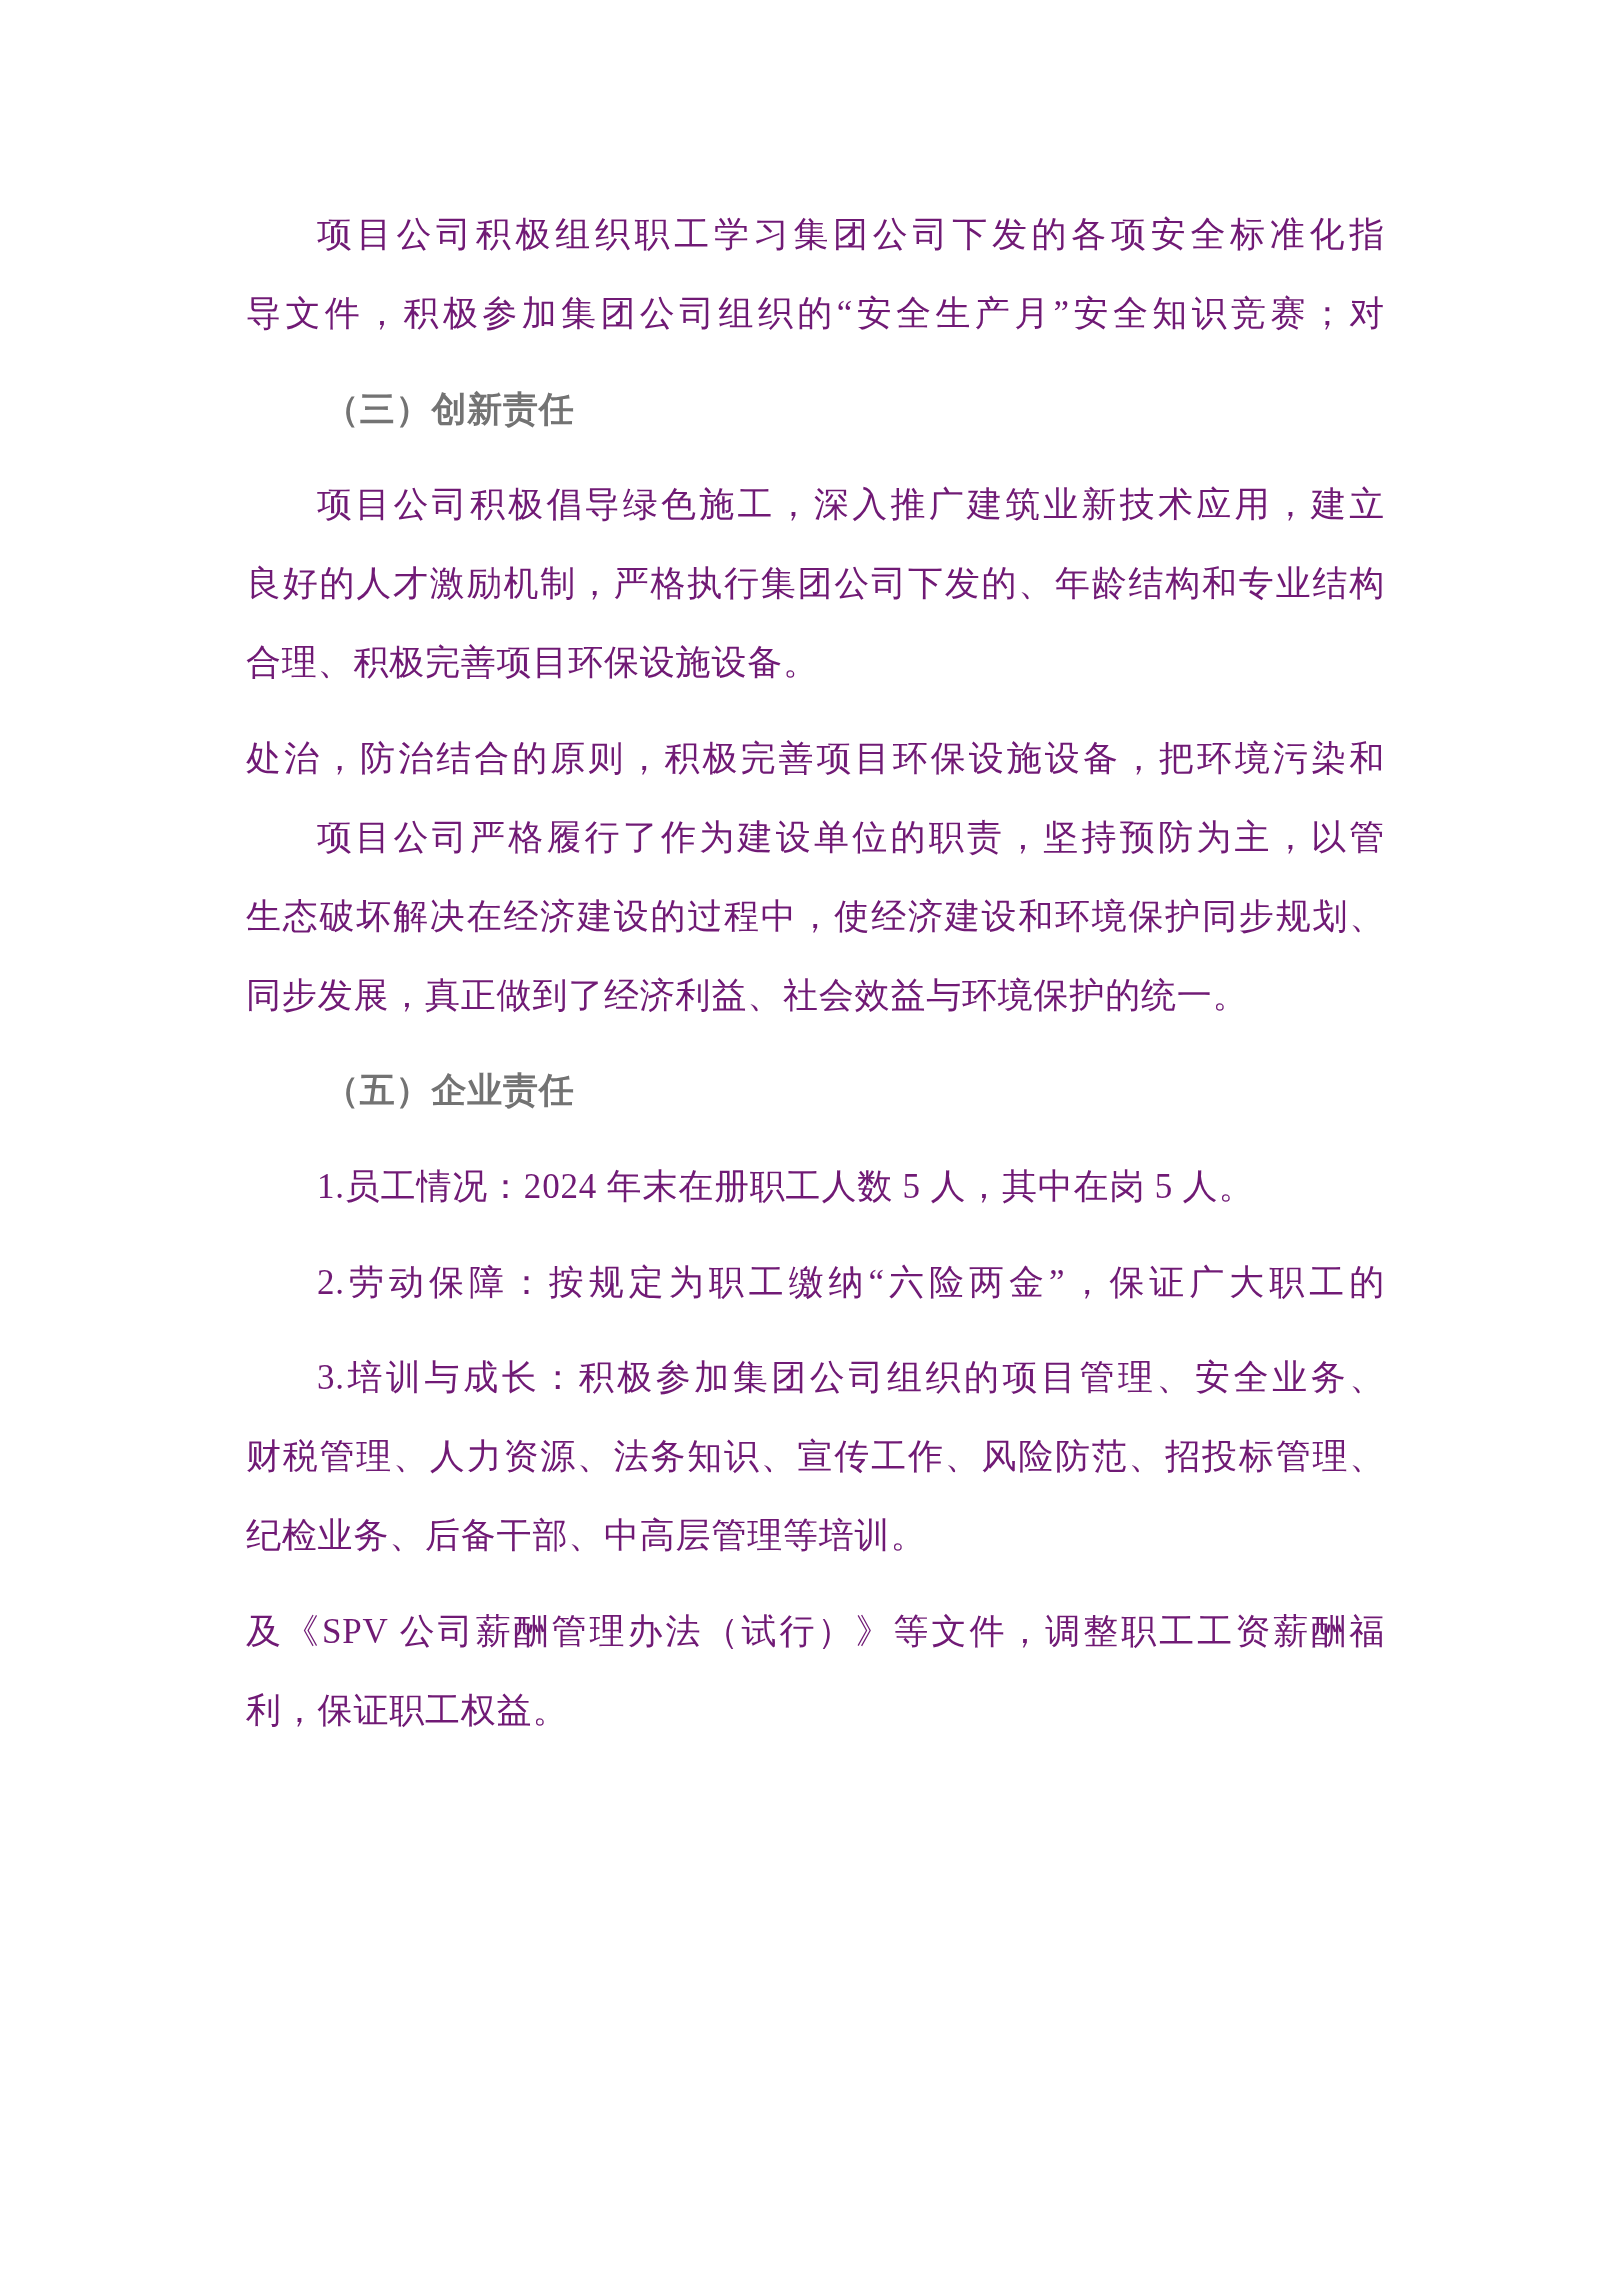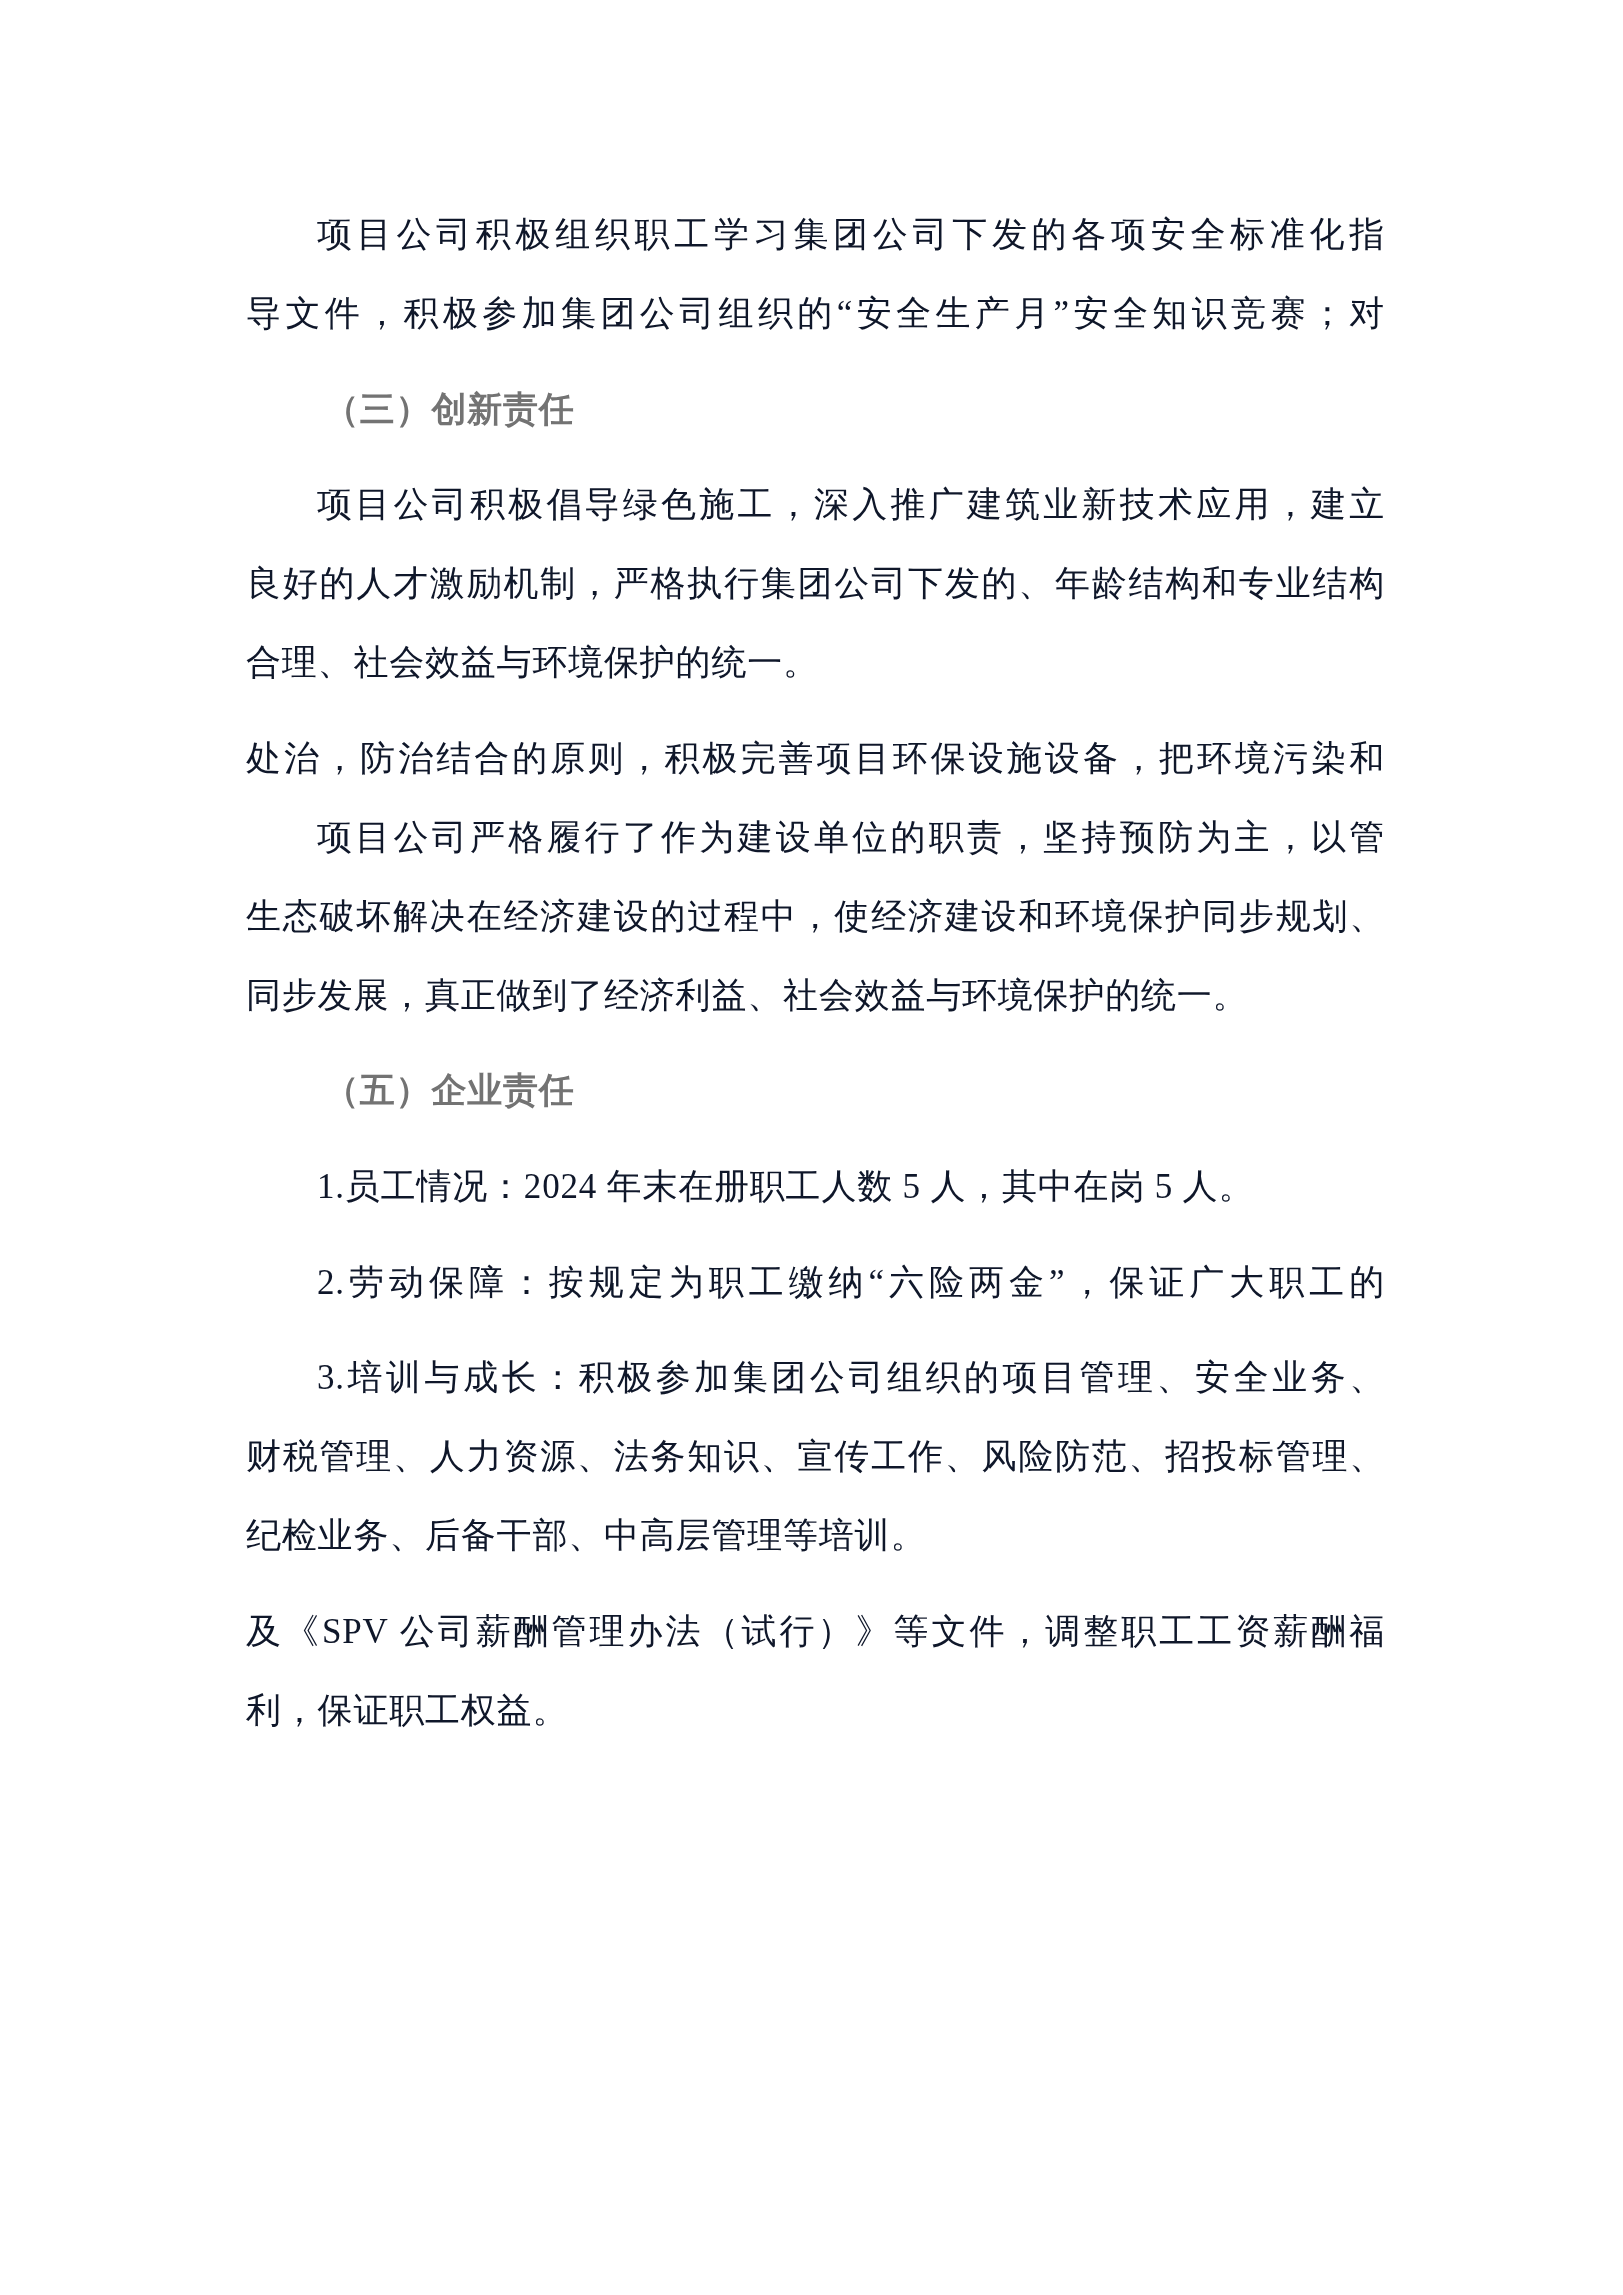--- a/index.html
+++ b/index.html
@@ -22,21 +22,21 @@
     background: #ffffff;
   }
   .para, .heading-block {
     margin: 0 0 16.6px 0;
   }
   .line {
     height: 79px;
     line-height: 79px;
     font-size: 35px;
     letter-spacing: 0.8px;
-    color: #0f172a;
+    color: #701a75;
     text-align: justify;
     text-align-last: justify;
     overflow: hidden;
     font-family: Liberation Serif, serif;
   }
   .line.indent {
     text-indent: 71px;
   }
   .line.last {
     text-align-last: left;
@@ -63,21 +63,21 @@
     <div class="line">导文件，积极参加集团公司组织的“安全生产月”安全知识竞赛；对</div>
   </div>
 
   <div class="heading-block">
     <div class="heading">（三）创新责任</div>
   </div>
 
   <div class="para">
     <div class="line indent">项目公司积极倡导绿色施工，深入推广建筑业新技术应用，建立</div>
     <div class="line">良好的人才激励机制，严格执行集团公司下发的、年龄结构和专业结构</div>
-    <div class="line last">合理、社会效益与环境保护的统一。</div>
+    <div class="line last">合理、积极完善项目环保设施设备。</div>
   </div>
 
 
   <div class="para">
     <div class="line">处治，防治结合的原则，积极完善项目环保设施设备，把环境污染和</div>
     <div class="line indent">项目公司严格履行了作为建设单位的职责，坚持预防为主，以管</div>
     <div class="line">生态破坏解决在经济建设的过程中，使经济建设和环境保护同步规划、</div>
     <div class="line last">同步发展，真正做到了经济利益、社会效益与环境保护的统一。</div>
   </div>
 

